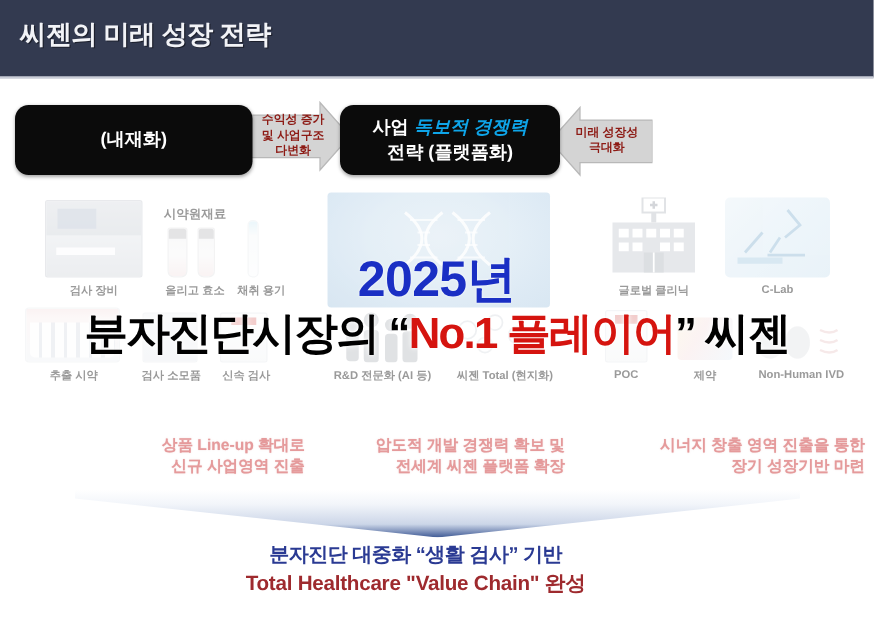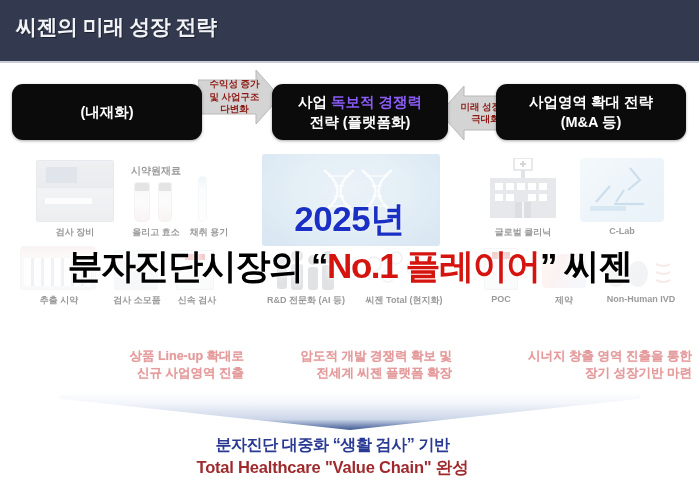--- a/index.html
+++ b/index.html
@@ -45,21 +45,21 @@
     color:#ffffff;
     text-align:center;
     display:flex;
     flex-direction:column;
     align-items:center;
     justify-content:center;
     box-shadow:0 1px 3px rgba(0,0,0,.35);
     z-index:6;
   }
   .strat-line { font-size:14.5px; font-weight:bold; line-height:20px; white-space:nowrap; }
-  .hl-yellow { color:#8b5cf6; }
+  .hl-yellow { color:#0ea5e9;font-style:italic; }
 
   #box-left   { left:12px;  top:84px; width:190px; height:56px; }
   #box-center { left:272px; top:84px; width:176px; height:56px; }
   #box-right  { left:496px; top:84px; width:190px; height:56px; }
 
   
   .arrow-wrap {
     position:absolute;
     z-index:5;
     display:flex; align-items:center; justify-content:center;
@@ -70,21 +70,21 @@
   }
   .arrow-label {
     position:relative;
     font-size:9.5px; font-weight:bold;
     color:#8d1a14;
     line-height:12.5px;
     text-align:center;
     white-space:nowrap;
     z-index:2;
   }
-  #arrow-left  { left:198px; top:68px; width:82px; height:58px; }
+  #arrow-left  { left:198px; top:80px; width:82px; height:58px; }
   #arrow-right { left:440px; top:84px; width:82px; height:58px; }
   #arrow-left .arrow-label  { margin-right:9px; }
   #arrow-right .arrow-label { margin-left:9px; }
 
   
   .col { position:absolute; top:152px; height:190px; }
   #col-left   { left:8px;   width:236px; }
   #col-center { left:248px; width:204px; }
   #col-right  { left:456px; width:236px; }
 
@@ -173,21 +173,21 @@
     background:linear-gradient(120deg,#f7e9c8 0%,#f2d6d6 40%,#dce9f6 100%);
     border-radius:3px;
   }
   .animal { background:transparent; }
 
   
   #headline-2025 {
     position:absolute;
     left:0; top:196px; width:699px;
     text-align:center;
-    font-size:35px; font-weight:bold;
+    font-size:40px; font-weight:bold;
     color:#1a2fc4;
     letter-spacing:-0.5px;
     z-index:20;
     text-shadow:0 0 2px rgba(255,255,255,.9);
   }
   #headline-main {
     position:absolute;
     left:0; top:243px; width:699px;
     text-align:center;
     font-size:35px; font-weight:bold;
@@ -264,24 +264,20 @@
     <div class="strat-line">(내재화)</div>
   </div>
 
   <div class="strat-box" id="box-center">
     <div class="strat-line">
       <span>사업 </span><span class="hl-yellow">독보적 경쟁력</span>
     </div>
     <div class="strat-line">전략 (플랫폼화)</div>
   </div>
 
-  <div class="strat-box" id="box-right">
-    <div class="strat-line">사업영역 확대 전략</div>
-    <div class="strat-line">(M&amp;A 등)</div>
-  </div>
 
   <div class="arrow-wrap" id="arrow-left">
     <svg class="arrow-shape" viewBox="0 0 82 58" preserveAspectRatio="none">
       <polygon points="0,12 58,12 58,2 82,29 58,56 58,46 0,46" fill="#d4d4d4" stroke="#b8b8b8" stroke-width="1"></polygon>
     </svg>
     <div class="arrow-label">
       <span>수익성 증가</span><br>
       <span>및 사업구조</span><br>
       <span>다변화</span>
     </div>

